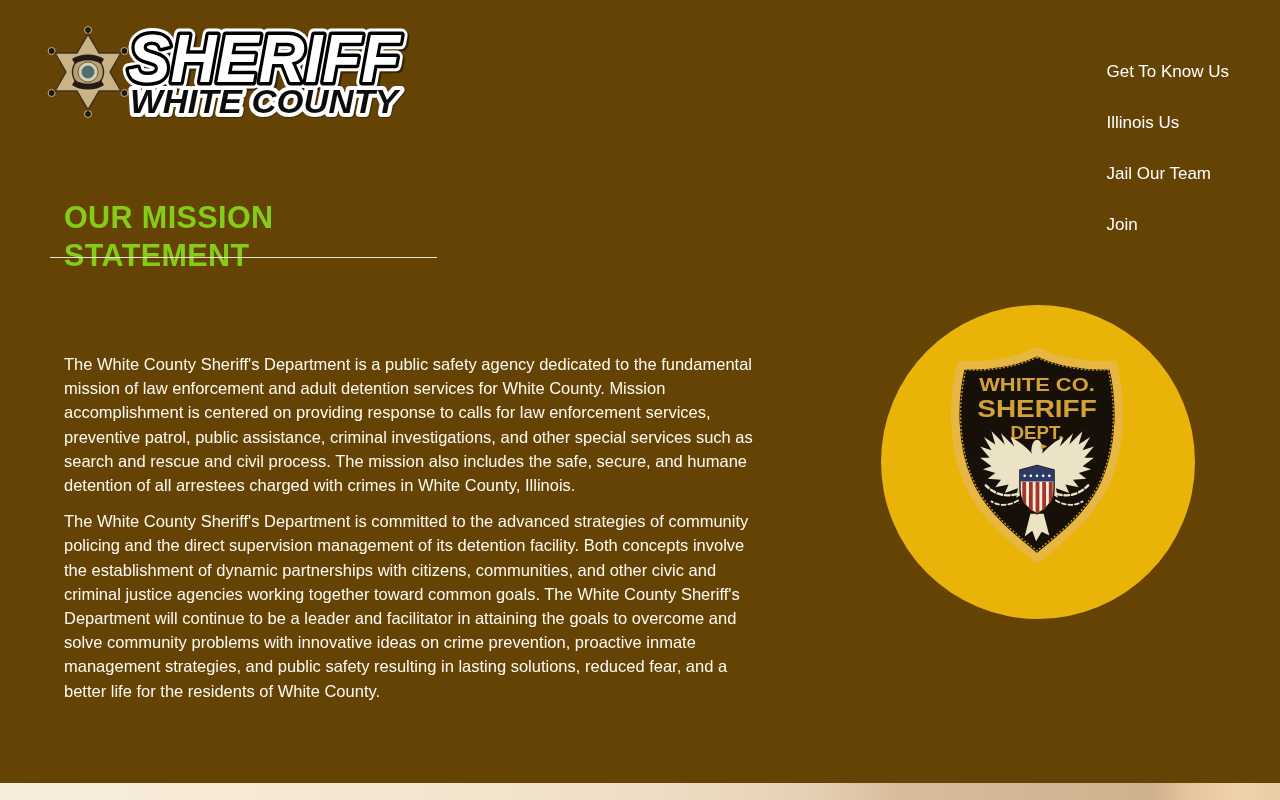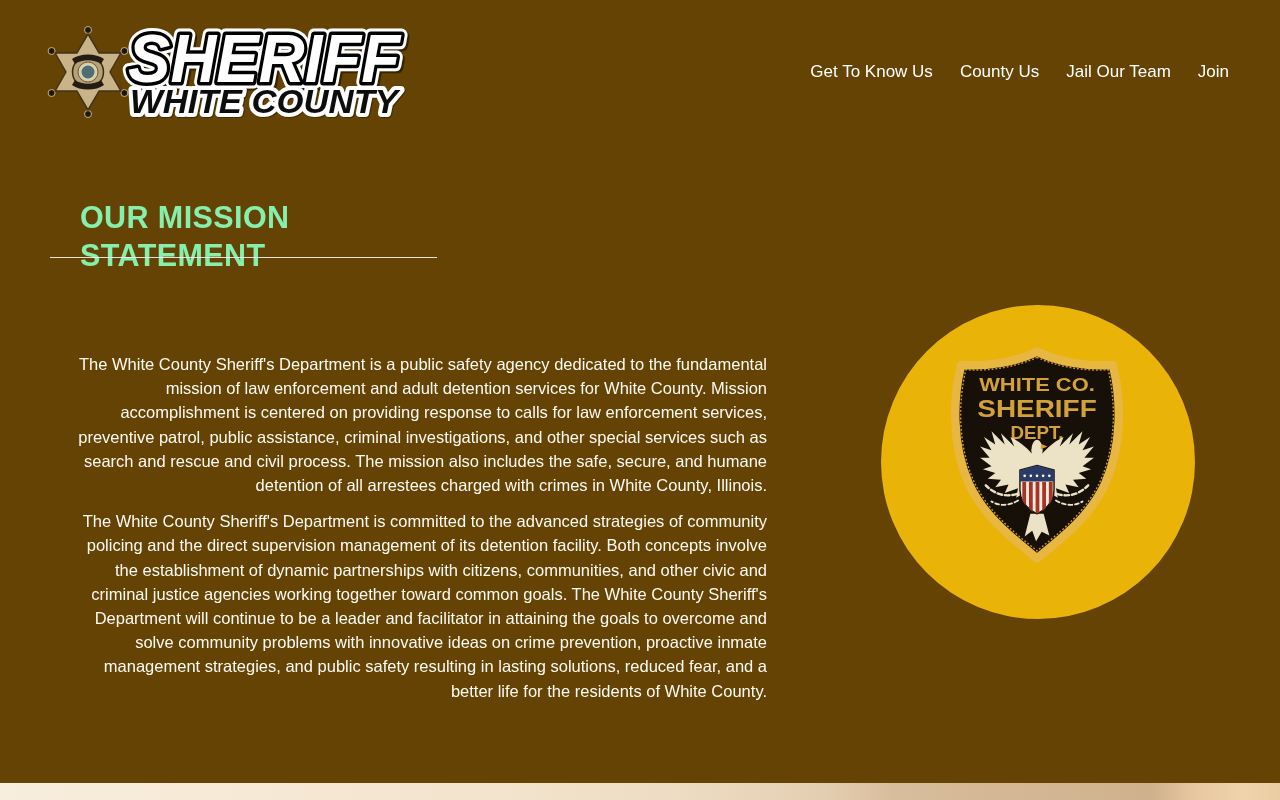--- a/index.html
+++ b/index.html
@@ -3,35 +3,35 @@
 <meta charset="utf-8">
 <style>
   html,body{margin:0;padding:0;}
   body{
     width:1280px;height:800px;overflow:hidden;position:relative;
     background:#654304;
     font-family:"Liberation Sans", sans-serif;
   }
   
   .header-logo{position:absolute;left:45px;top:10px;width:400px;height:120px;display:block;cursor:pointer;}
-  .main-nav{position:absolute;top:60px;right:51px;display:flex;gap:27px;align-items:baseline;}
+  .main-nav{position:absolute;top:60px;right:51px;display:flex;gap:27px;align-items:baseline;flex-direction:column;}
   .main-nav a{color:#ffffff;font-size:17px;line-height:24px;text-decoration:none;white-space:nowrap;cursor:pointer;}
   
   .section-title{
-    position:absolute;left:80px;top:199px;width:310px;margin:0;
-    color:#86efac;font-size:30.5px;line-height:37.5px;font-weight:600;letter-spacing:.4px;
+    position:absolute;left:64px;top:199px;width:310px;margin:0;
+    color:#84cc16;font-size:30.5px;line-height:37.5px;font-weight:600;letter-spacing:.4px;
   }
   .heading-line{
     position:absolute;left:50px;top:257px;width:387px;height:0;margin:0;
     border:none;border-top:1px solid rgba(255,255,255,.85);
   }
   
   .mission-text{
     position:absolute;left:64px;top:352px;width:703px;
-    color:#fdfaf4;font-size:16.5px;line-height:24.2px;text-align:right;
+    color:#fdfaf4;font-size:16.5px;line-height:24.2px;text-align:left;
   }
   .mission-text p{margin:0;}
   .mission-text p + p{margin-top:12px;}
   
   .badge-circle{
     position:absolute;left:881px;top:305px;width:314px;height:314px;
     background:#eab308;border-radius:50%;
   }
   .badge-circle svg{position:absolute;left:61px;top:41px;}
   
@@ -68,21 +68,21 @@
     <text class="logo-text" x="83" y="72" font-size="68" textLength="272" lengthAdjust="spacingAndGlyphs" fill="#ffffff" stroke="#000000" stroke-width="7" stroke-linejoin="round" paint-order="stroke">SHERIFF</text>
   </g>
   <g style="filter:drop-shadow(1.5px 1.5px 0 rgba(0,0,0,.35));">
     <text class="logo-text" x="85" y="103" font-size="34" textLength="268" lengthAdjust="spacingAndGlyphs" fill="#ffffff" stroke="#ffffff" stroke-width="8" stroke-linejoin="round">WHITE COUNTY</text>
     <text class="logo-text" x="85" y="103" font-size="34" textLength="268" lengthAdjust="spacingAndGlyphs" fill="#0d0d0d">WHITE COUNTY</text>
   </g>
 </svg>
 
 <nav class="main-nav">
   <a href="#">Get To Know Us</a>
-  <a href="#">County Us</a>
+  <a href="#">Illinois Us</a>
   <a href="#">Jail Our Team</a>
   <a href="#">Join</a>
 </nav>
 
 <h2 class="section-title">OUR MISSION STATEMENT</h2>
 <hr class="heading-line">
 
 <div class="mission-text">
   <p>The White County Sheriff's Department is a public safety agency dedicated to the fundamental mission of law enforcement and adult detention services for White County. Mission accomplishment is centered on providing response to calls for law enforcement services, preventive patrol, public assistance, criminal investigations, and other special services such as search and rescue and civil process. The mission also includes the safe, secure, and humane detention of all arrestees charged with crimes in White County, Illinois.</p>
   <p>The White County Sheriff's Department is committed to the advanced strategies of community policing and the direct supervision management of its detention facility. Both concepts involve the establishment of dynamic partnerships with citizens, communities, and other civic and criminal justice agencies working together toward common goals. The White County Sheriff's Department will continue to be a leader and facilitator in attaining the goals to overcome and solve community problems with innovative ideas on crime prevention, proactive inmate management strategies, and public safety resulting in lasting solutions, reduced fear, and a better life for the residents of White County.</p>

